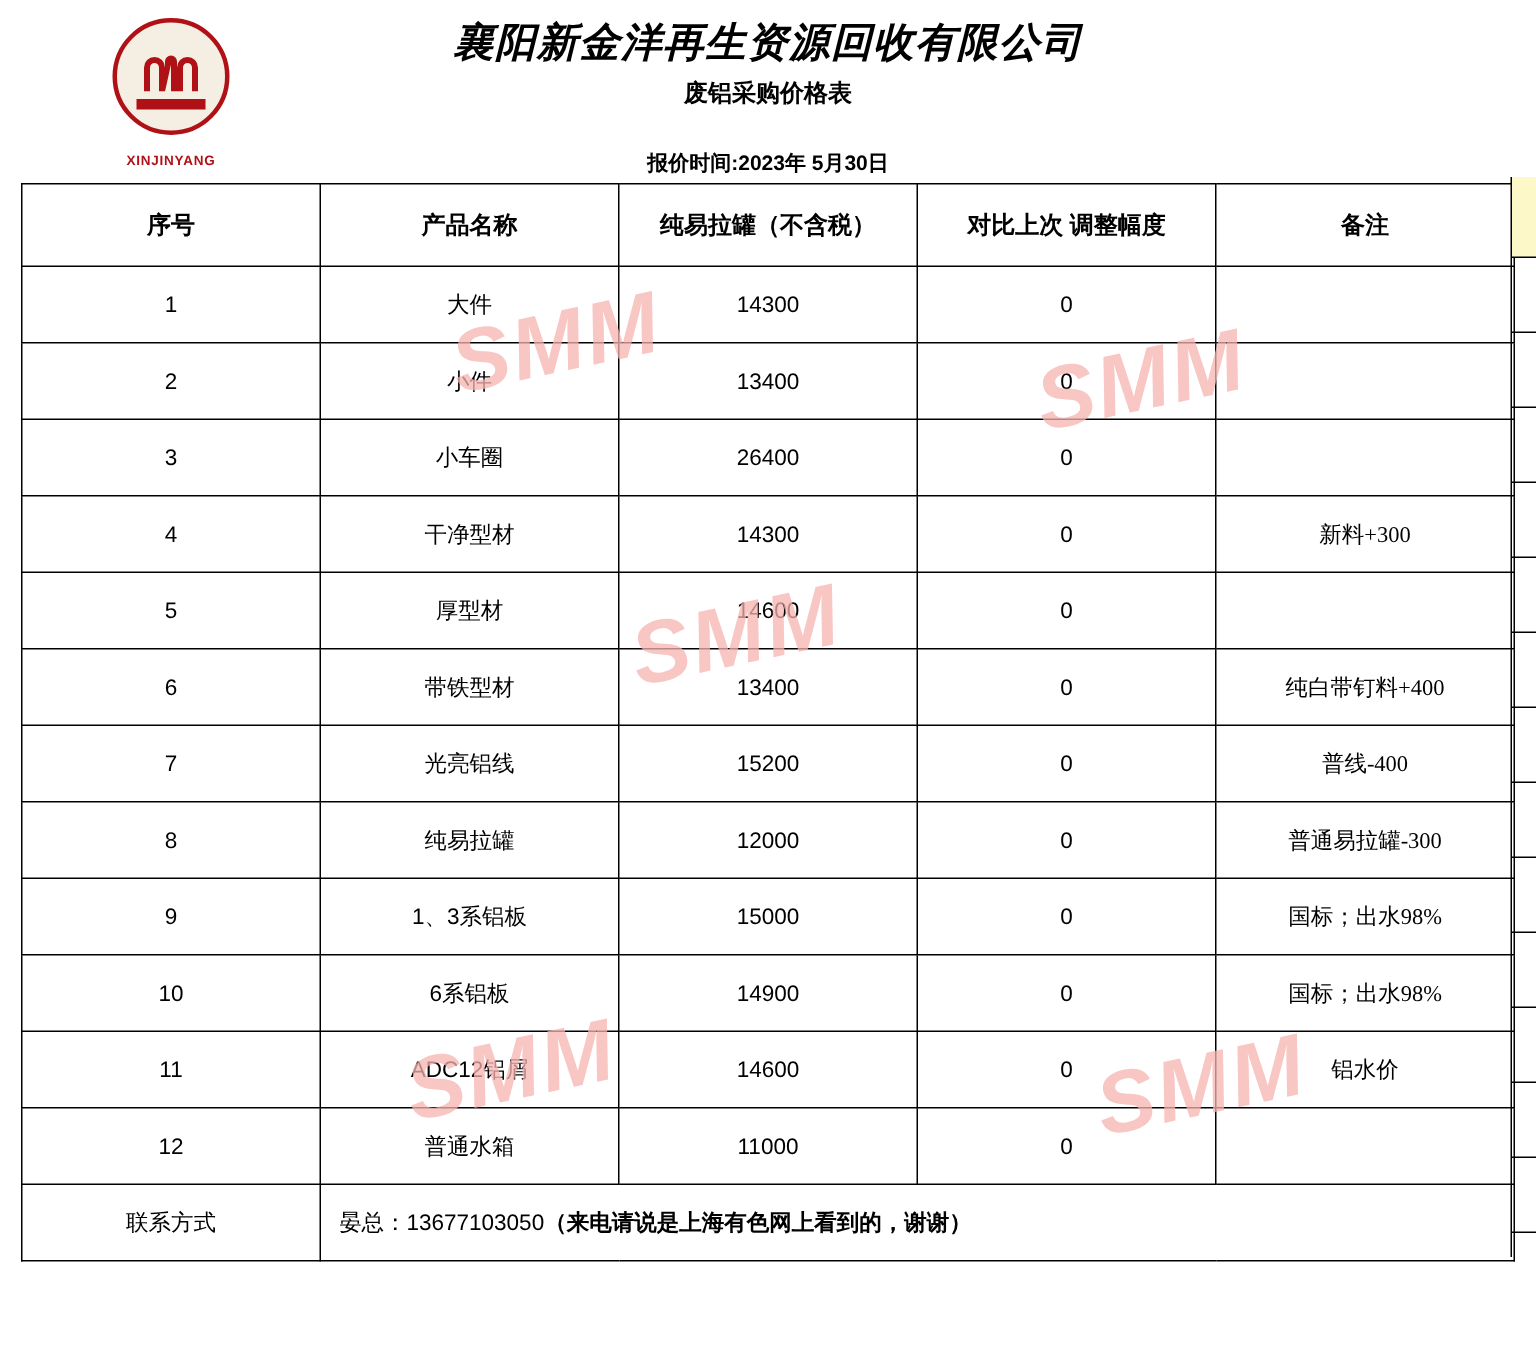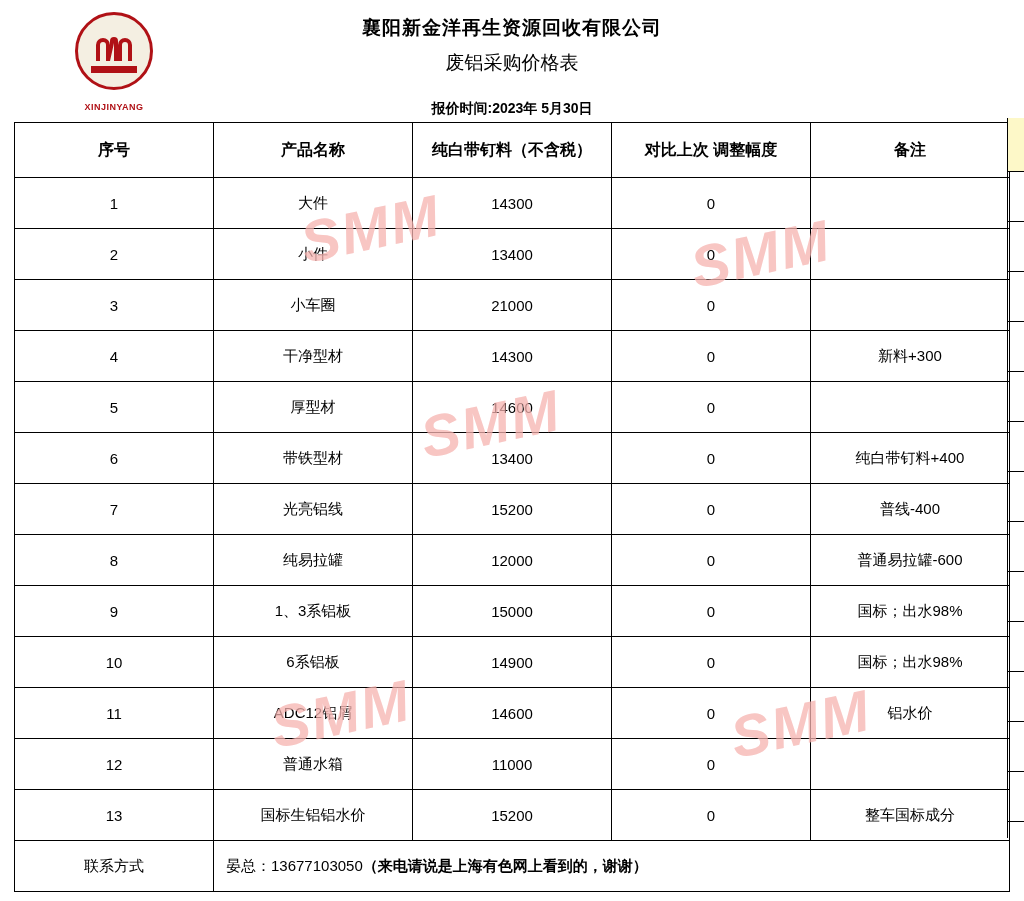--- a/index.html
+++ b/index.html
@@ -68,28 +68,29 @@
   .logo-text {
     margin-top: 12px;
     font-size: 9px;
     font-weight: bold;
     letter-spacing: 0.5px;
     color: #b01116;
     text-align: center;
   }
 
   .title-main {
-    font-size: 19px;
+    font-size: 27px;
     font-weight: bold;
     letter-spacing: 1px;
     line-height: 28px;
+    font-style: italic;
   }
   .title-sub {
-    font-size: 19px;
-    font-weight: normal;
+    font-size: 16px;
+    font-weight: bold;
     margin-top: 10px;
     line-height: 22px;
   }
   .title-date {
     font-size: 14px;
     font-weight: bold;
     margin-top: 24px;
     line-height: 20px;
   }
 
@@ -114,21 +115,21 @@
   }
   table.price th {
     font-weight: bold;
     font-size: 16px;
     height: 54px;
   }
   td.idx { width: 148px; }
   td.name { width: 155px; }
   td.price-cell { width: 264px; }
   td.diff { width: 180px; }
-  td.note { width: 249px; font-size: 15px; }
+  td.note { width: 249px; font-size: 15px; font-family: Liberation Serif, serif; }
 
   .contact-label {
     font-weight: normal;
     font-size: 15px;
   }
   .contact-value {
     text-align: left !important;
     padding-left: 12px !important;
     font-size: 15px;
   }
@@ -198,21 +199,21 @@
     <div class="title-sub">废铝采购价格表</div>
     <div class="title-date">报价时间:2023年 5月30日</div>
   </div>
 
   <div class="table-wrap">
     <table class="price">
       <thead>
         <tr>
           <th>序号</th>
           <th>产品名称</th>
-          <th>纯白带钉料（不含税）</th>
+          <th>纯易拉罐（不含税）</th>
           <th>对比上次 调整幅度</th>
           <th>备注</th>
         </tr>
       </thead>
       <tbody>
         <tr>
           <td class="idx">1</td>
           <td class="name">大件</td>
           <td class="price-cell">14300</td>
           <td class="diff">0</td>
@@ -221,21 +222,21 @@
         <tr>
           <td class="idx">2</td>
           <td class="name">小件</td>
           <td class="price-cell">13400</td>
           <td class="diff">0</td>
           <td class="note"></td>
         </tr>
         <tr>
           <td class="idx">3</td>
           <td class="name">小车圈</td>
-          <td class="price-cell">21000</td>
+          <td class="price-cell">26400</td>
           <td class="diff">0</td>
           <td class="note"></td>
         </tr>
         <tr>
           <td class="idx">4</td>
           <td class="name">干净型材</td>
           <td class="price-cell">14300</td>
           <td class="diff">0</td>
           <td class="note">新料+300</td>
         </tr>
@@ -258,21 +259,21 @@
           <td class="name">光亮铝线</td>
           <td class="price-cell">15200</td>
           <td class="diff">0</td>
           <td class="note">普线-400</td>
         </tr>
         <tr>
           <td class="idx">8</td>
           <td class="name">纯易拉罐</td>
           <td class="price-cell">12000</td>
           <td class="diff">0</td>
-          <td class="note">普通易拉罐-600</td>
+          <td class="note">普通易拉罐-300</td>
         </tr>
         <tr>
           <td class="idx">9</td>
           <td class="name">1、3系铝板</td>
           <td class="price-cell">15000</td>
           <td class="diff">0</td>
           <td class="note">国标；出水98%</td>
         </tr>
         <tr>
           <td class="idx">10</td>
@@ -287,27 +288,20 @@
           <td class="price-cell">14600</td>
           <td class="diff">0</td>
           <td class="note">铝水价</td>
         </tr>
         <tr>
           <td class="idx">12</td>
           <td class="name">普通水箱</td>
           <td class="price-cell">11000</td>
           <td class="diff">0</td>
           <td class="note"></td>
-        </tr>
-        <tr>
-          <td class="idx">13</td>
-          <td class="name">国标生铝铝水价</td>
-          <td class="price-cell">15200</td>
-          <td class="diff">0</td>
-          <td class="note">整车国标成分</td>
         </tr>
         <tr>
           <td class="idx contact-label">联系方式</td>
           <td class="contact-value" colspan="4">
             <span>晏总：13677103050</span><span class="bold">（来电请说是上海有色网上看到的，谢谢）</span>
           </td>
         </tr>
       </tbody>
     </table>
   </div>

